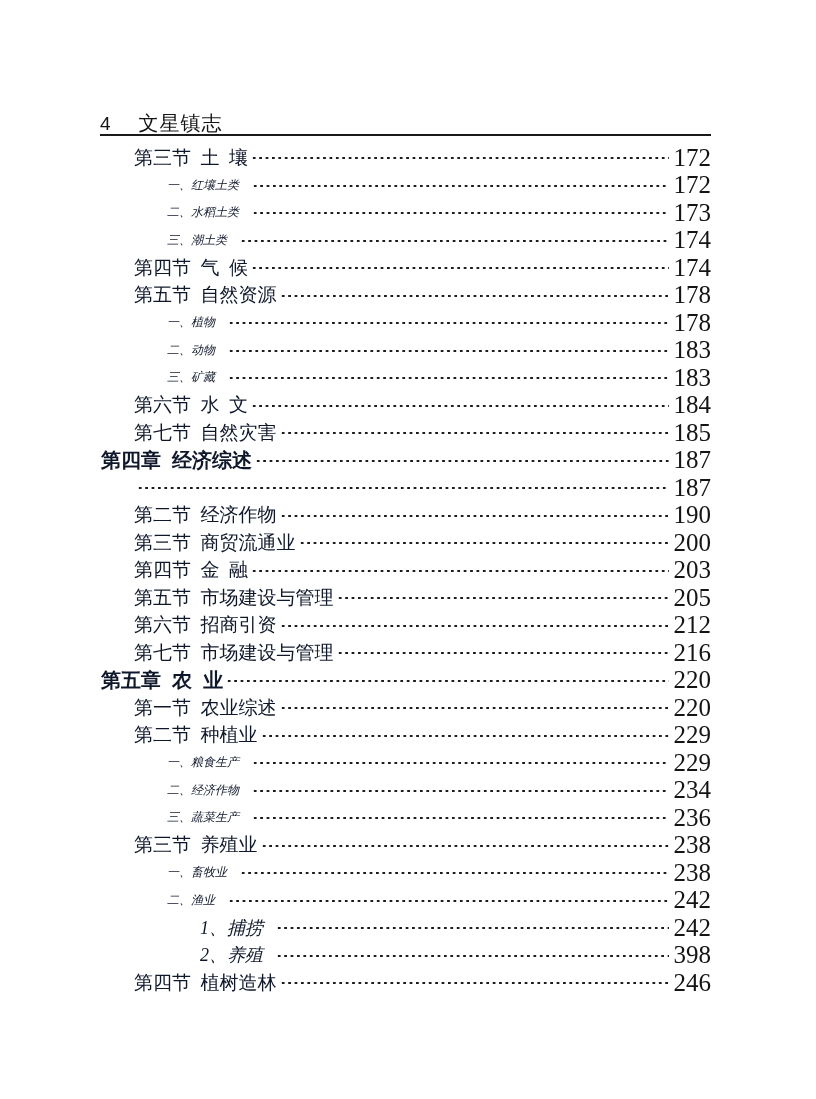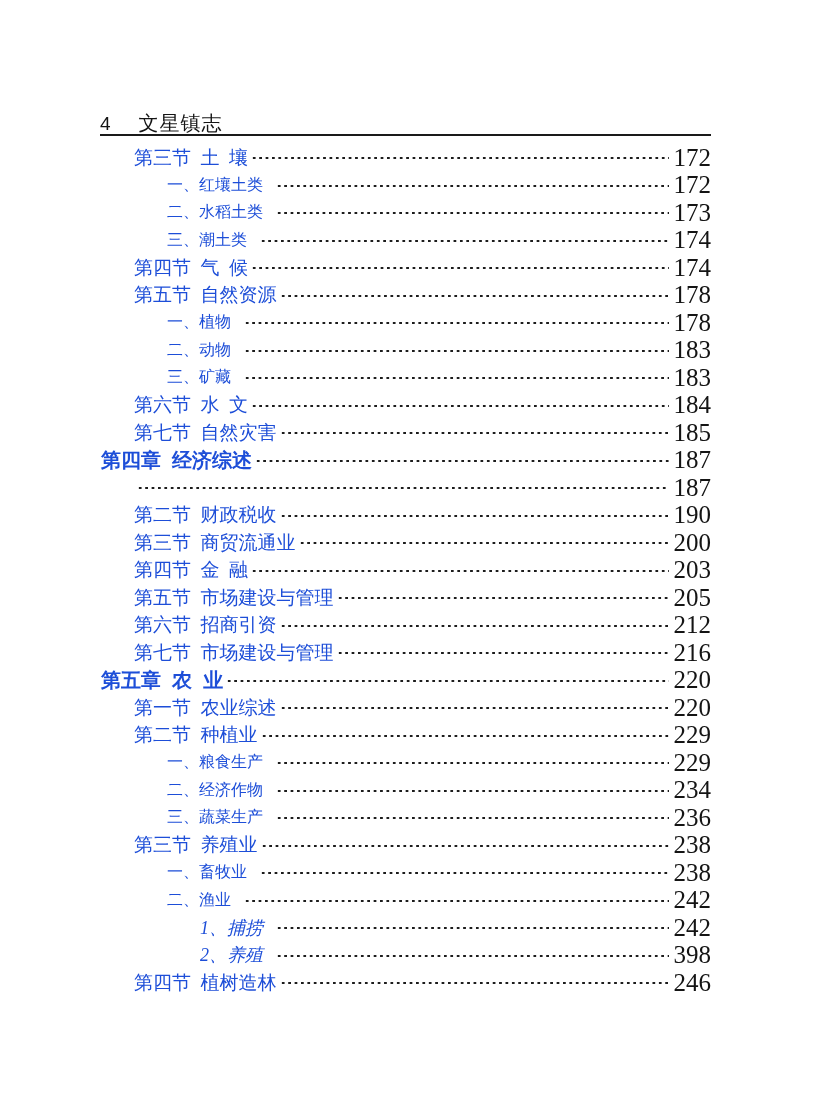--- a/index.html
+++ b/index.html
@@ -55,21 +55,21 @@
     width: 610px;
   }
   .row {
     display: flex;
     align-items: center;
     height: 27.5px;
     white-space: pre;
   }
   .row .t {
     white-space: pre;
-    color: #1d4ed8;
+    color: #0f172a;
   }
   .row .leader {
     flex: 1;
     align-self: stretch;
     margin: 0 5px 0 3px;
     background: radial-gradient(circle, #1c1c1c 1.15px, rgba(0,0,0,0) 1.5px) left 54% / 6.4px 6.4px repeat-x;
   }
   .row .pg {
     font-family: "Liberation Serif", serif;
     font-size: 25px;
@@ -85,21 +85,22 @@
     font-size: 20px;
   }
   .lvl-section { padding-left: 33px; }
   .lvl-section .t {
     font-family: "Liberation Serif", serif;
     font-size: 19px;
   }
   .lvl-item { padding-left: 66px; }
   .lvl-item .t {
     font-family: "Liberation Serif", serif;
-    font-size: 16px;
+    font-style: italic;
+    font-size: 12px;
   }
   .lvl-item .leader, .lvl-subitem .leader { margin-left: 13px; }
   .lvl-subitem { padding-left: 99px; align-items: center; }
   .lvl-subitem .t {
     font-family: "Liberation Serif", serif;
     font-style: italic;
     font-size: 18px;
   }
 </style>
 </head>
@@ -120,21 +121,21 @@
       <div class="row lvl-item"><span class="t">三、潮土类</span><span class="leader"></span><span class="pg">174</span></div>
       <div class="row lvl-section"><span class="t">第四节  气  候</span><span class="leader"></span><span class="pg">174</span></div>
       <div class="row lvl-section"><span class="t">第五节  自然资源</span><span class="leader"></span><span class="pg">178</span></div>
       <div class="row lvl-item"><span class="t">一、植物</span><span class="leader"></span><span class="pg">178</span></div>
       <div class="row lvl-item"><span class="t">二、动物</span><span class="leader"></span><span class="pg">183</span></div>
       <div class="row lvl-item"><span class="t">三、矿藏</span><span class="leader"></span><span class="pg">183</span></div>
       <div class="row lvl-section"><span class="t">第六节  水  文</span><span class="leader"></span><span class="pg">184</span></div>
       <div class="row lvl-section"><span class="t">第七节  自然灾害</span><span class="leader"></span><span class="pg">185</span></div>
       <div class="row lvl-chapter"><span class="t">第四章  经济综述</span><span class="leader"></span><span class="pg">187</span></div>
       <div class="row lvl-section"><span class="leader"></span><span class="pg">187</span></div>
-      <div class="row lvl-section"><span class="t">第二节  财政税收</span><span class="leader"></span><span class="pg">190</span></div>
+      <div class="row lvl-section"><span class="t">第二节  经济作物</span><span class="leader"></span><span class="pg">190</span></div>
       <div class="row lvl-section"><span class="t">第三节  商贸流通业</span><span class="leader"></span><span class="pg">200</span></div>
       <div class="row lvl-section"><span class="t">第四节  金  融</span><span class="leader"></span><span class="pg">203</span></div>
       <div class="row lvl-section"><span class="t">第五节  市场建设与管理</span><span class="leader"></span><span class="pg">205</span></div>
       <div class="row lvl-section"><span class="t">第六节  招商引资</span><span class="leader"></span><span class="pg">212</span></div>
       <div class="row lvl-section"><span class="t">第七节  市场建设与管理</span><span class="leader"></span><span class="pg">216</span></div>
       <div class="row lvl-chapter"><span class="t">第五章  农  业</span><span class="leader"></span><span class="pg">220</span></div>
       <div class="row lvl-section"><span class="t">第一节  农业综述</span><span class="leader"></span><span class="pg">220</span></div>
       <div class="row lvl-section"><span class="t">第二节  种植业</span><span class="leader"></span><span class="pg">229</span></div>
       <div class="row lvl-item"><span class="t">一、粮食生产</span><span class="leader"></span><span class="pg">229</span></div>
       <div class="row lvl-item"><span class="t">二、经济作物</span><span class="leader"></span><span class="pg">234</span></div>

